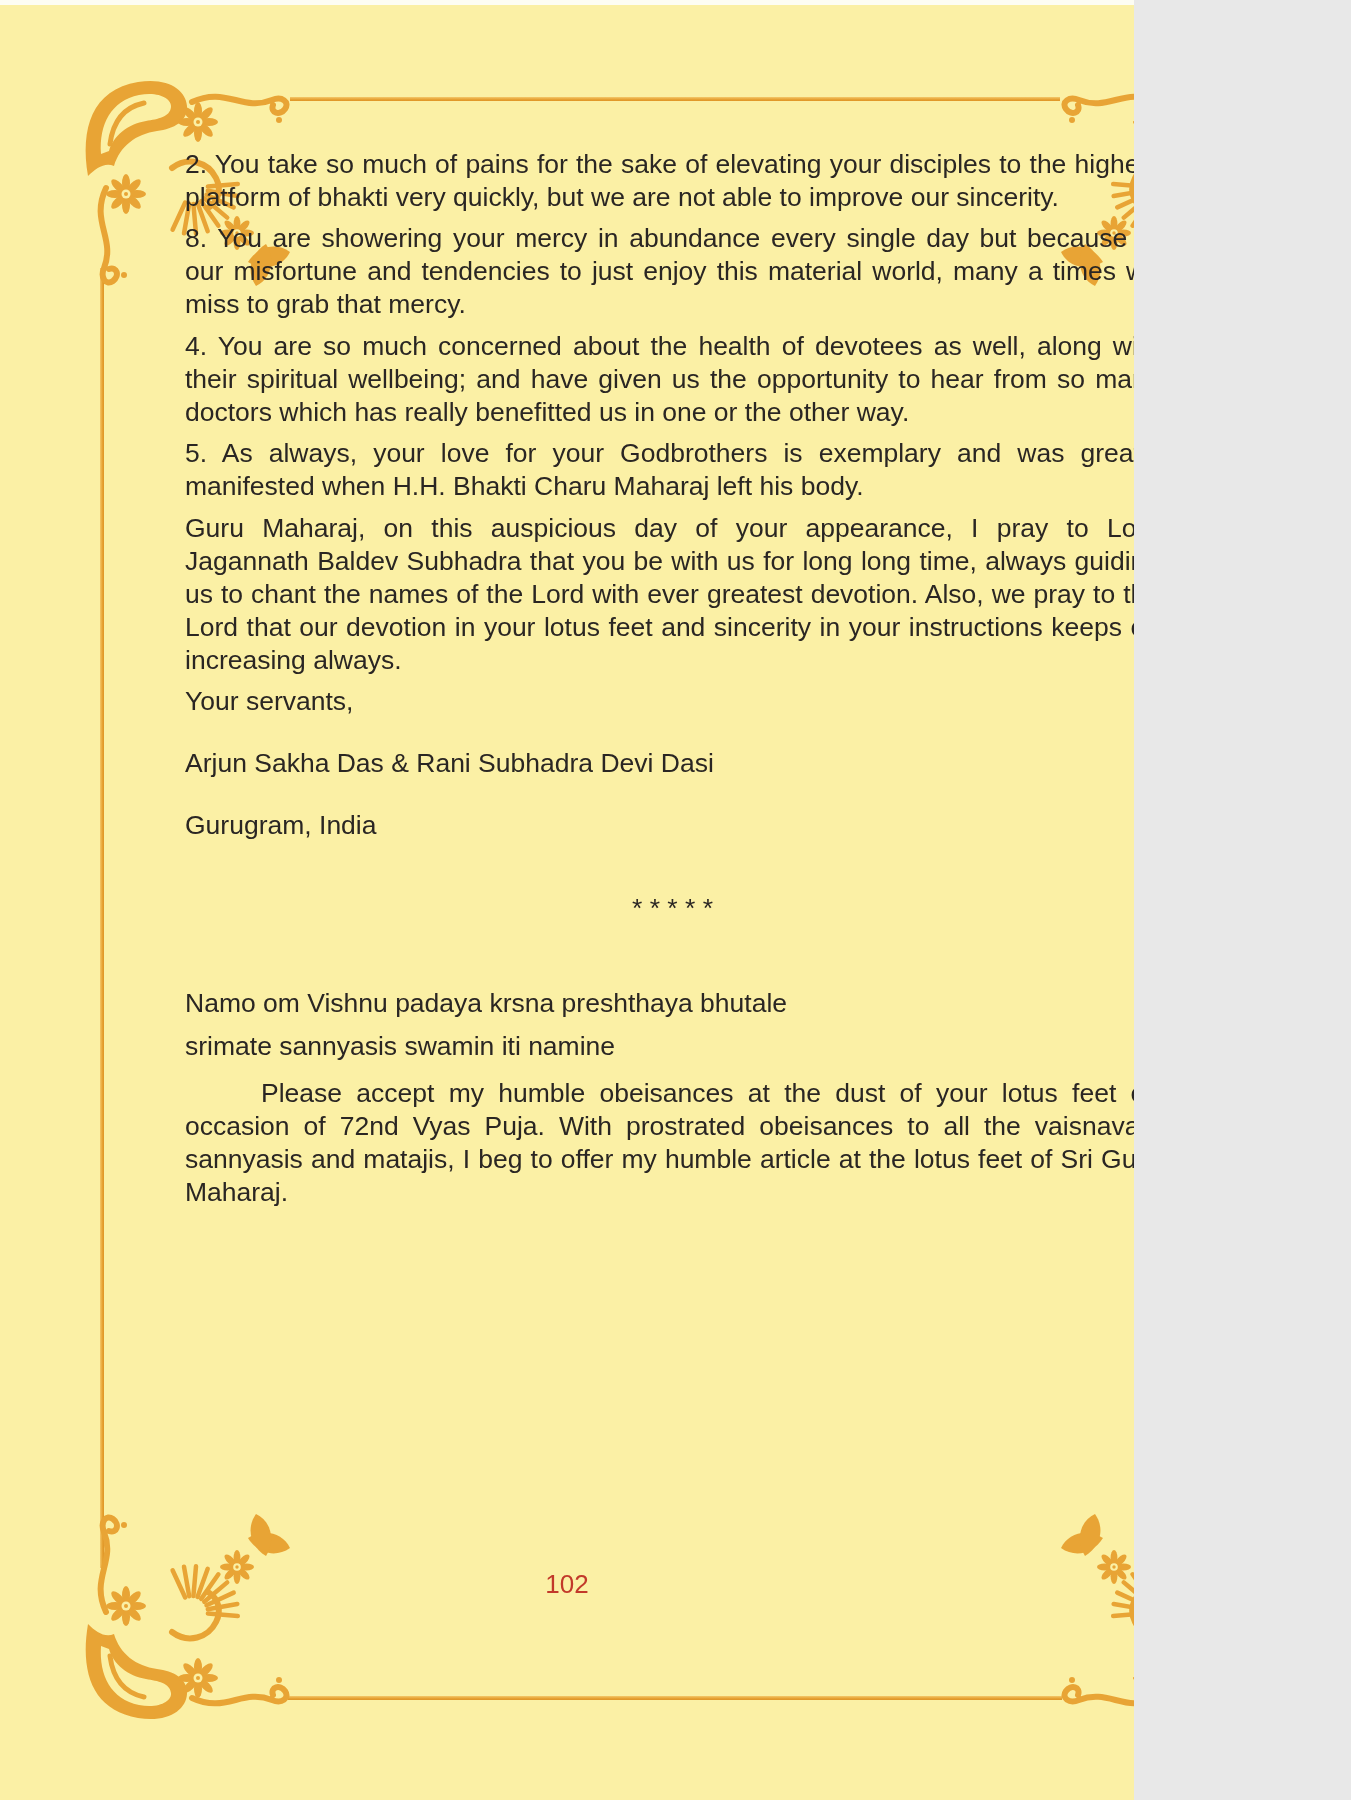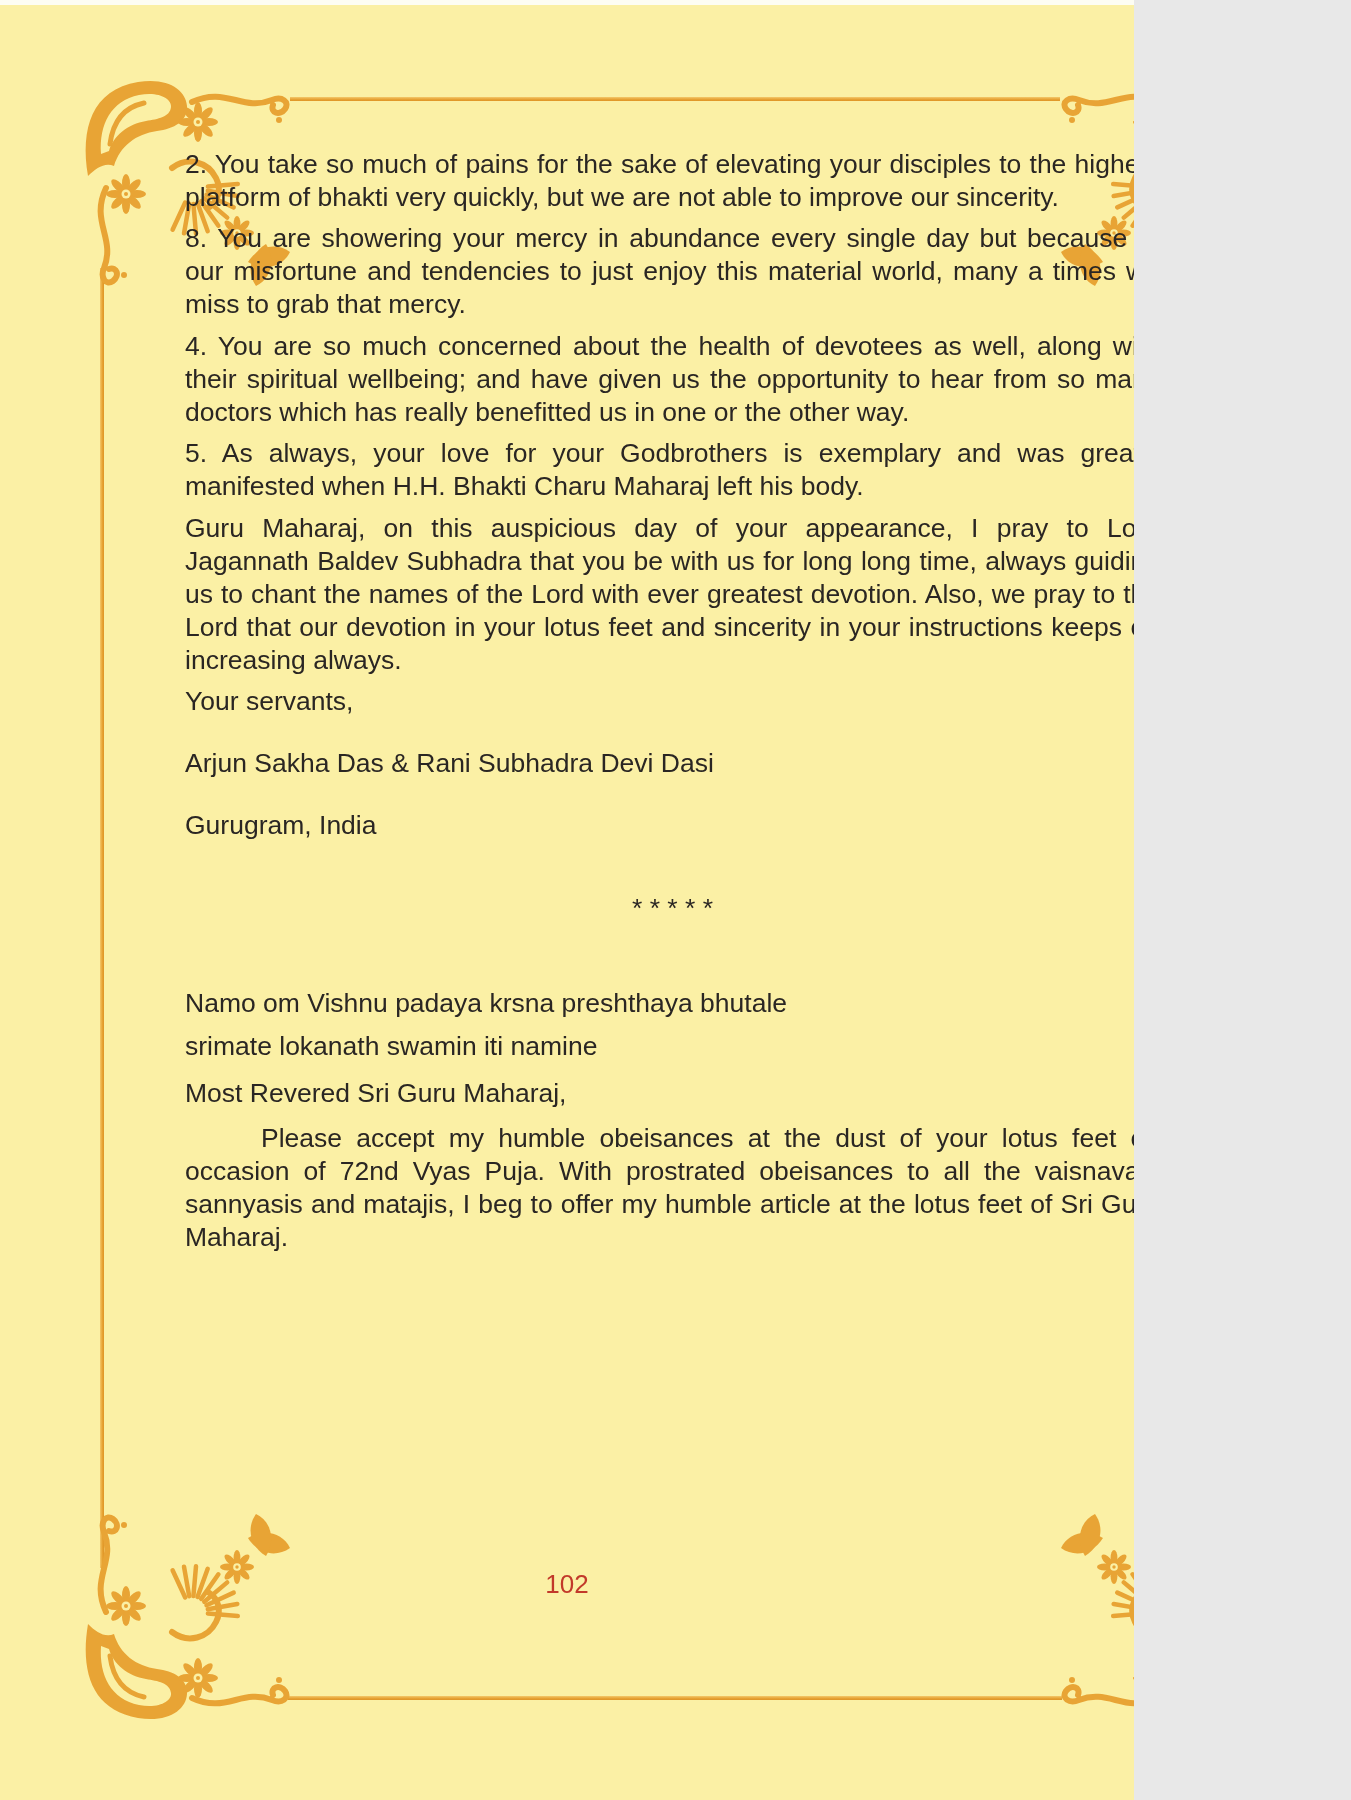--- a/index.html
+++ b/index.html
@@ -171,19 +171,18 @@
     <p class="mb8">2. You take so much of pains for the sake of elevating your disciples to the highest platform of bhakti very quickly, but we are not able to improve our sincerity.</p>
     <p class="mb9">8. You are showering your mercy in abundance every single day but because of our misfortune and tendencies to just enjoy this material world, many a times we miss to grab that mercy.</p>
     <p class="mb8">4. You are so much concerned about the health of devotees as well, along with their spiritual wellbeing; and have given us the opportunity to hear from so many doctors which has really benefitted us in one or the other way.</p>
     <p class="mb9">5. As always, your love for your Godbrothers is exemplary and was greatly manifested when H.H. Bhakti Charu Maharaj left his body.</p>
     <p class="mb8">Guru Maharaj, on this auspicious day of your appearance, I pray to Lord Jagannath Baldev Subhadra that you be with us for long long time, always guiding us to chant the names of the Lord with ever greatest devotion. Also, we pray to the Lord that our devotion in your lotus feet and sincerity in your instructions keeps on increasing always.</p>
     <p class="mb29">Your servants,</p>
     <p class="mb29">Arjun Sakha Das &amp; Rani Subhadra Devi Dasi</p>
     <p class="mb50">Gurugram, India</p>
     <p class="center mb62">* * * * *</p>
     <p class="mb10">Namo om Vishnu padaya krsna preshthaya bhutale</p>
-    <p class="mb14">srimate lokanath swamin iti namine</p>
-    <p class="mb12">Most Revered Sri Guru Maharaj,</p>
+    <p class="mb14">srimate sannyasis swamin iti namine</p>
     <p class="indent">Please accept my humble obeisances at the dust of your lotus feet on occasion of 72nd Vyas Puja. With prostrated obeisances to all the vaisnavas, sannyasis and matajis, I beg to offer my humble article at the lotus feet of Sri Guru Maharaj.</p>
   </div>
 
   <div class="page-number">102</div>
 </div>
 
 </body></html>

